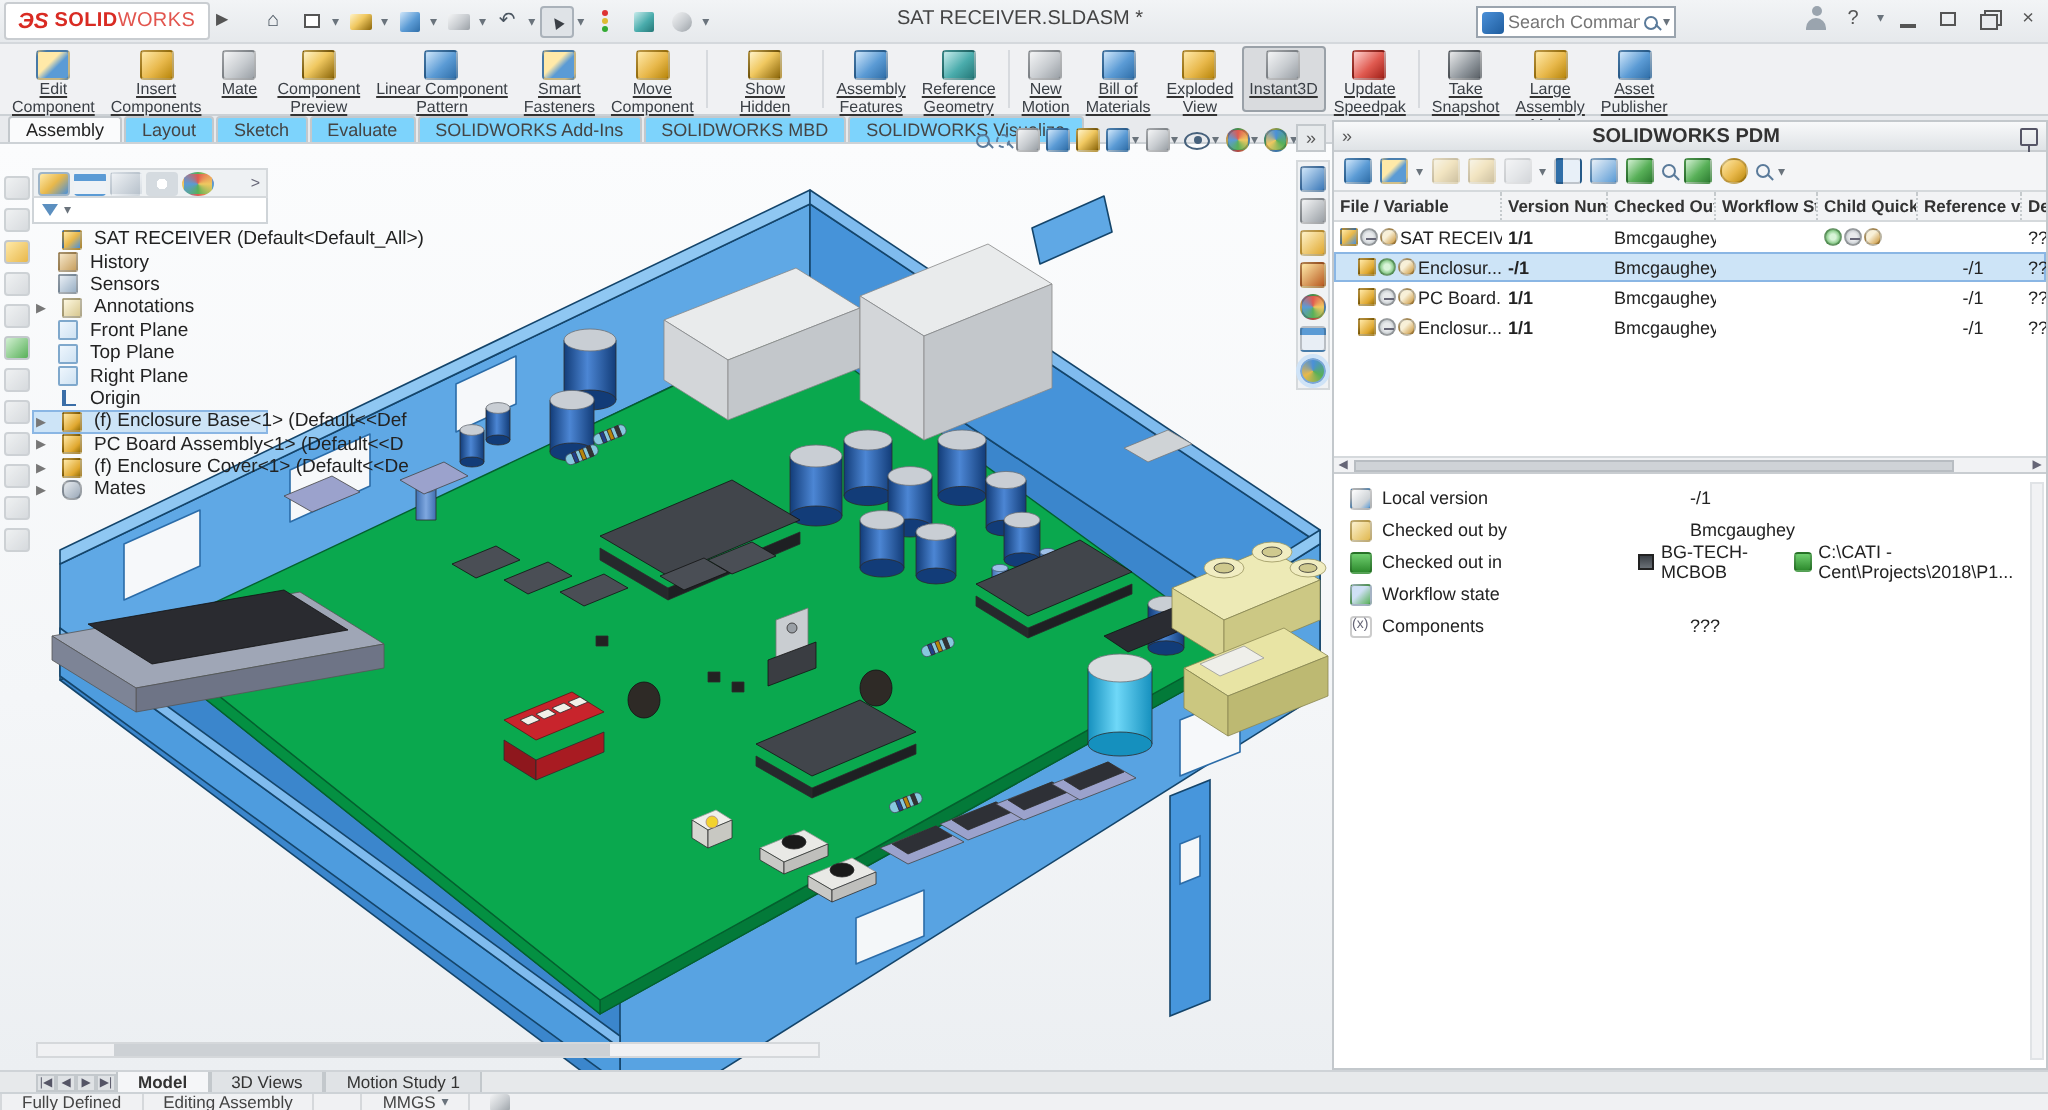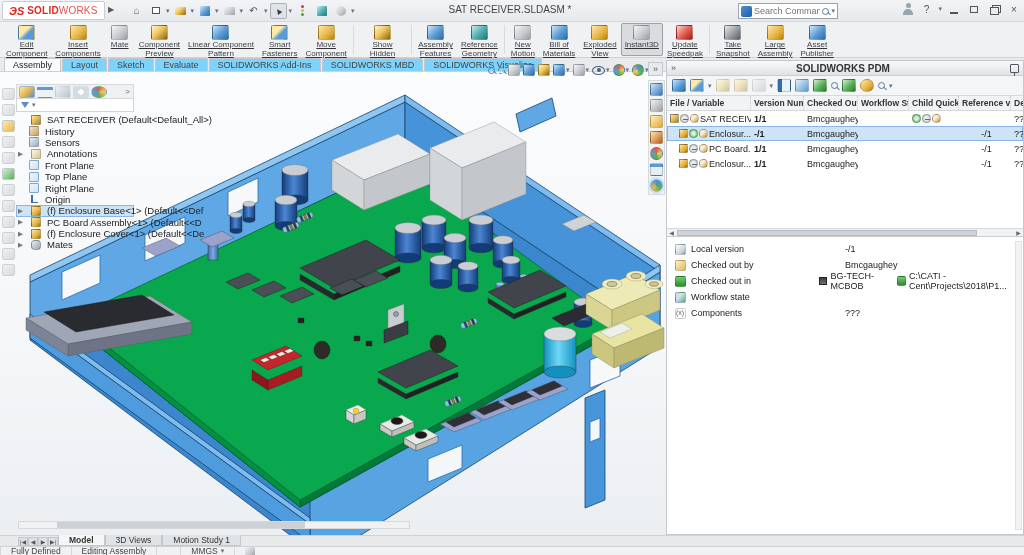--- a/index.html
+++ b/index.html
@@ -146,21 +146,21 @@
   .di-flow { background:linear-gradient(135deg,#cfe0f5 40%,#58b058); }
   .di-cfg { background:linear-gradient(135deg,#eef1f4,#9aa6b2); }
   .di-desc { background:#fff; position:relative; }
   .di-desc::after { content:"(x)"; position:absolute; left:0; top:0; font-size:7px; color:#667; }
   .pc-ico { width:10px; height:8px; background:linear-gradient(#3a3f45,#6a7076); border:1px solid #222; }
   #pdm-vscroll { position:absolute; right:1px; top:4px; bottom:4px; width:7px; background:#f1f2f4; border:1px solid #e0e3e6; }
 
   
   #gscroll { position:absolute; left:18px; top:527px; width:392px; height:8px; background:#f0f1f3; border:1px solid #d5d8db; }
   #gthumb { position:absolute; left:38px; top:0; width:248px; height:6px; background:#cdd1d5; }
-  #modeltabs { position:absolute; left:0; top:535px; width:1024px; height:11px; background:#e7e9eb; border-top:1px solid #cfd3d7; display:flex; align-items:flex-end; font-size:8.5px; }
+  #modeltabs { position:absolute; left:0; top:535px; width:1024px; height:11px; background:#e7e9eb; border-top:1px solid #cfd3d7; display:flex; align-items:center; font-size:8.5px; }
   .navbtns { display:flex; margin-left:18px; }
   .navbtn { width:10px; display:flex; align-items:center; justify-content:center; font-size:6px; color:#556; background:#dfe2e5; border:1px solid #c3c8cc; }
   .mtab { padding:0 10px; display:flex; align-items:center; border:1px solid #c3c8cc; border-top:none; background:#e0e3e6; color:#333; }
   .mtab.active { background:#f5f6f8; font-weight:bold; }
   #statusbar { position:absolute; left:0; top:546px; width:1024px; height:9px; background:#f0f1f3; border-top:1px solid #cdd2d6; display:flex; align-items:center; font-size:8.5px; color:#444; }
   #status-left { padding-left:4px; flex:1; }
   .scell { padding:0 10px; border-left:1px solid #d5d8db; height:100%; display:flex; align-items:center; gap:3px; }
 </style>
 </head>
 <body>

